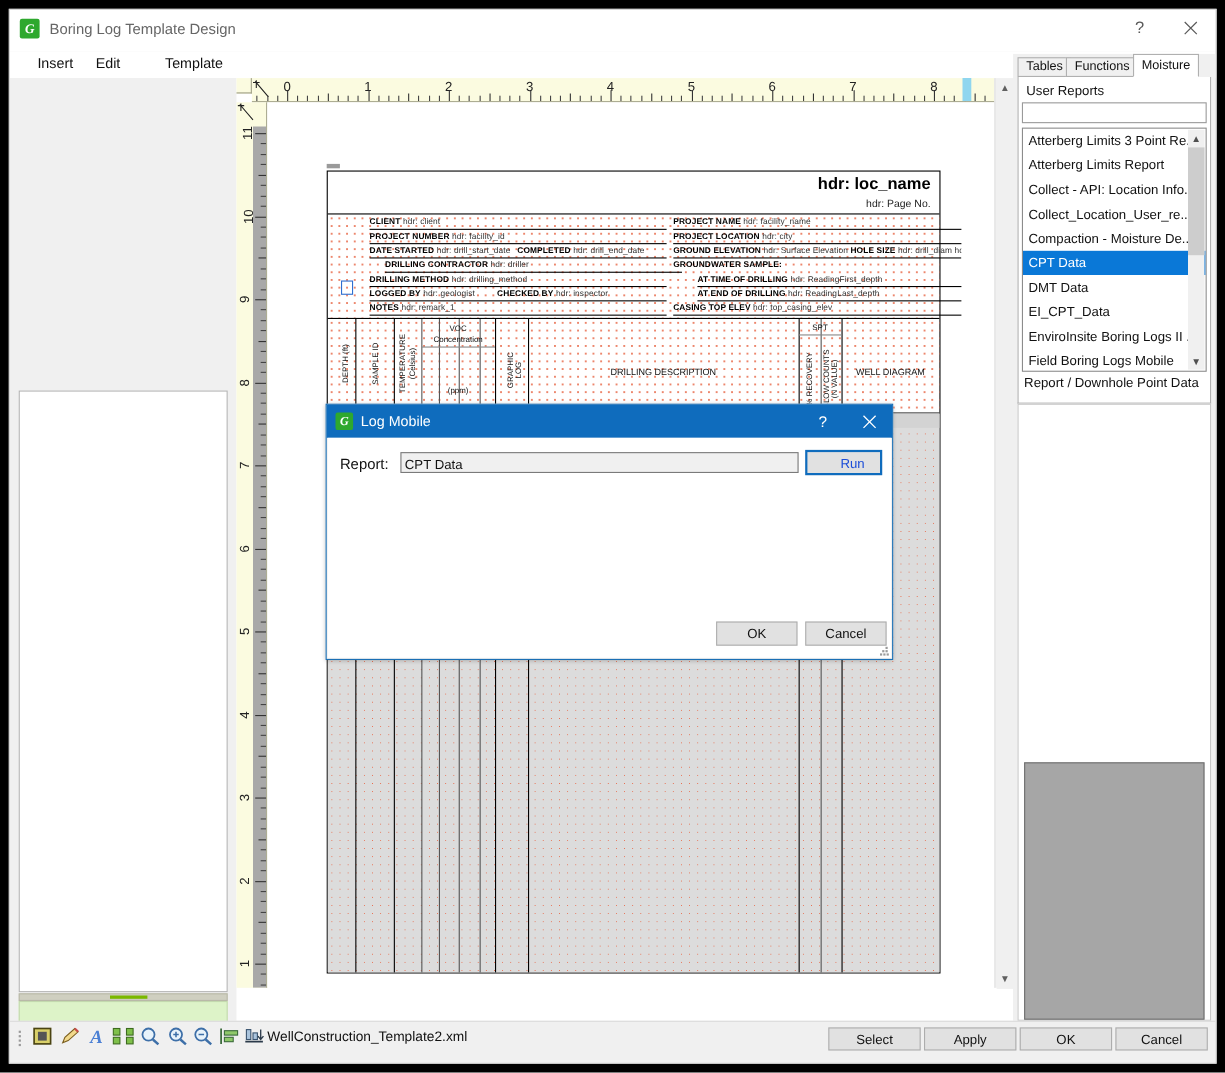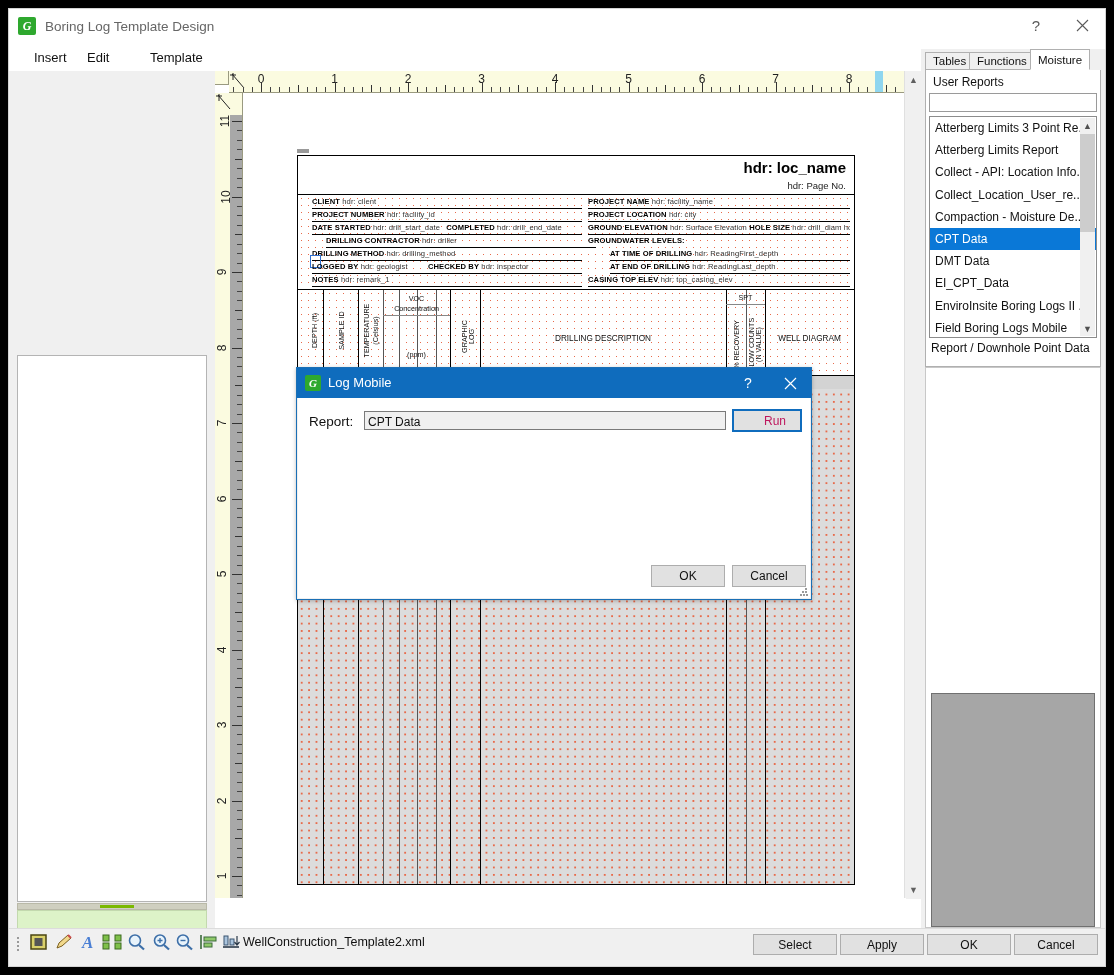--- a/index.html
+++ b/index.html
@@ -131,21 +131,21 @@
   }
   .tmpl-title .locname{
     position:absolute;right:8px;top:3px;font-size:15px;font-weight:bold;color:#000;
   }
   .tmpl-title .pageno{
     position:absolute;right:8px;top:24px;font-size:9.5px;color:#222;
   }
   .hdr-grid{position:relative;height:94px;border-bottom:1px solid #000;
             background-image:radial-gradient(#e86a4a 0.6px, transparent 0.7px);
             background-size:7px 7px;}
-  .hdr-row{position:absolute;height:13px;font-size:7.6px;letter-spacing:0.1px;white-space:nowrap;}
+  .hdr-row{position:absolute;height:13px;font-size:7.6px;letter-spacing:0.1px;white-space:nowrap;margin-left:24px;}
   .hdr-row b{font-weight:bold;color:#000;}
   .hdr-row i{font-style:normal;color:#333;}
   .fieldline{
     position:absolute;bottom:1px;height:0;border-bottom:1px solid #000;
   }
   .colhdr{
     position:relative;height:85px;border-bottom:1px solid #000;
     background-image:radial-gradient(#e86a4a 0.6px, transparent 0.7px);
     background-size:7px 7px;
   }
@@ -280,21 +280,21 @@
   .dlg-inner{position:absolute;left:1px;top:30px;right:1px;bottom:1px;background:#ffffff;}
   .dlg-lbl{position:absolute;left:11px;top:16px;font-size:13.5px;color:#111;}
   .dlg-input{
     position:absolute;left:66px;top:13px;width:362px;height:19px;
     background:#f0f0f0;border:1px solid #7a7a7a;box-sizing:border-box;
     font-size:12px;color:#111;padding:2px 0 0 3px;
   }
   .dlg-run{
     position:absolute;left:434px;top:11px;width:70px;height:23px;
     background:#e1e1e1;border:2px solid #0f6cbd;box-sizing:border-box;
-    display:flex;align-items:center;justify-content:center;font-size:12px;color:#be185d;cursor:default;padding-left:16px;
+    display:flex;align-items:center;justify-content:center;font-size:12px;color:#1d4ed8;cursor:default;padding-left:16px;
   }
   .dlg-ok{
     position:absolute;left:353px;bottom:11px;width:74px;height:22px;
     background:#e1e1e1;border:1px solid #adadad;box-sizing:border-box;
     display:flex;align-items:center;justify-content:center;font-size:12px;color:#111;cursor:default;
   }
   .dlg-cancel{
     position:absolute;left:434px;bottom:11px;width:74px;height:22px;
     background:#e1e1e1;border:1px solid #adadad;box-sizing:border-box;
     display:flex;align-items:center;justify-content:center;font-size:12px;color:#111;cursor:default;
@@ -603,21 +603,21 @@
               <div class="fieldline" style="left:0;right:0;"></div>
             </div>
             <div class="hdr-row" style="left:290px;top:28px;width:262px;overflow:hidden;">
               <b>GROUND ELEVATION</b>
               <i>hdr: Surface Elevation</i>
               <b>HOLE SIZE</b>
               <i>hdr: drill_diam hdr: diameter_unit</i>
               <div class="fieldline" style="left:0;right:0;"></div>
             </div>
             <div class="hdr-row" style="left:290px;top:41px;width:262px;">
-              <b>GROUNDWATER LEVELS:</b>
+              <b>GROUNDWATER SAMPLE:</b>
             </div>
             <div class="hdr-row" style="left:312px;top:54px;width:240px;">
               <b>AT TIME OF DRILLING</b>
               <i>hdr: ReadingFirst_depth</i>
               <div class="fieldline" style="left:0;right:0;"></div>
             </div>
             <div class="hdr-row" style="left:312px;top:67px;width:240px;">
               <b>AT END OF DRILLING</b>
               <i>hdr: ReadingLast_depth</i>
               <div class="fieldline" style="left:0;right:0;"></div>

